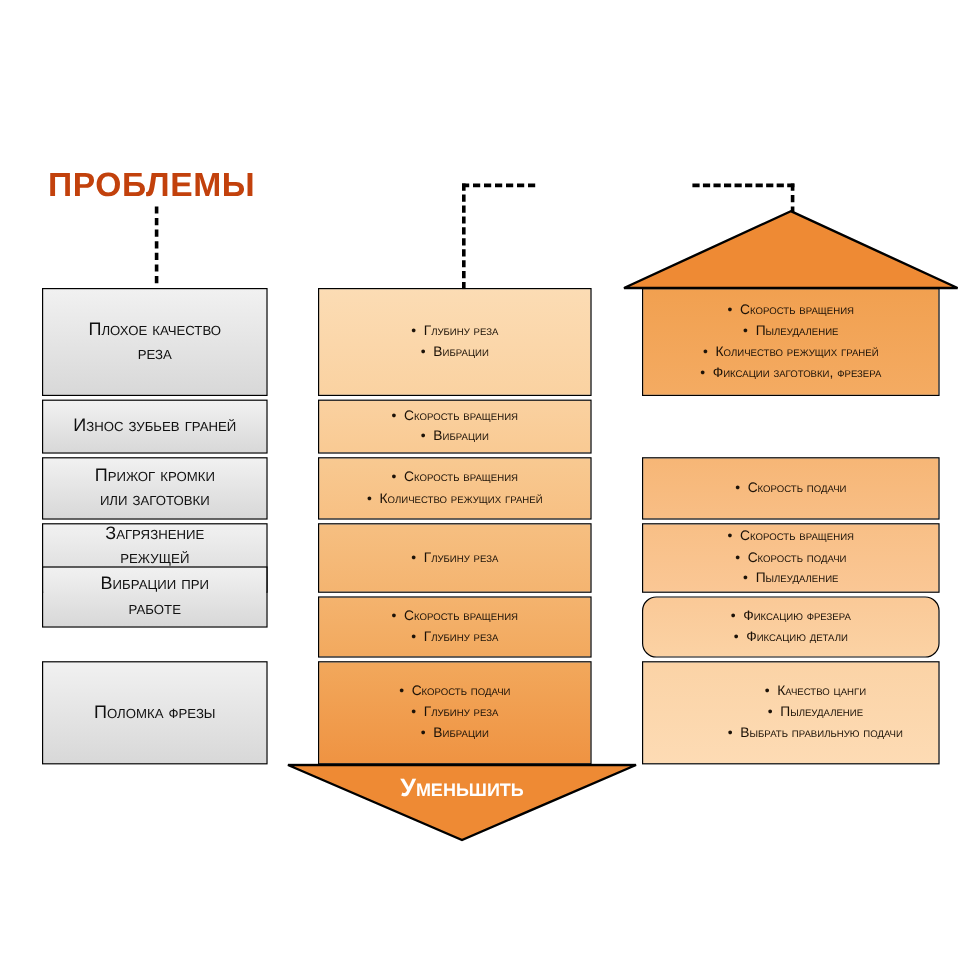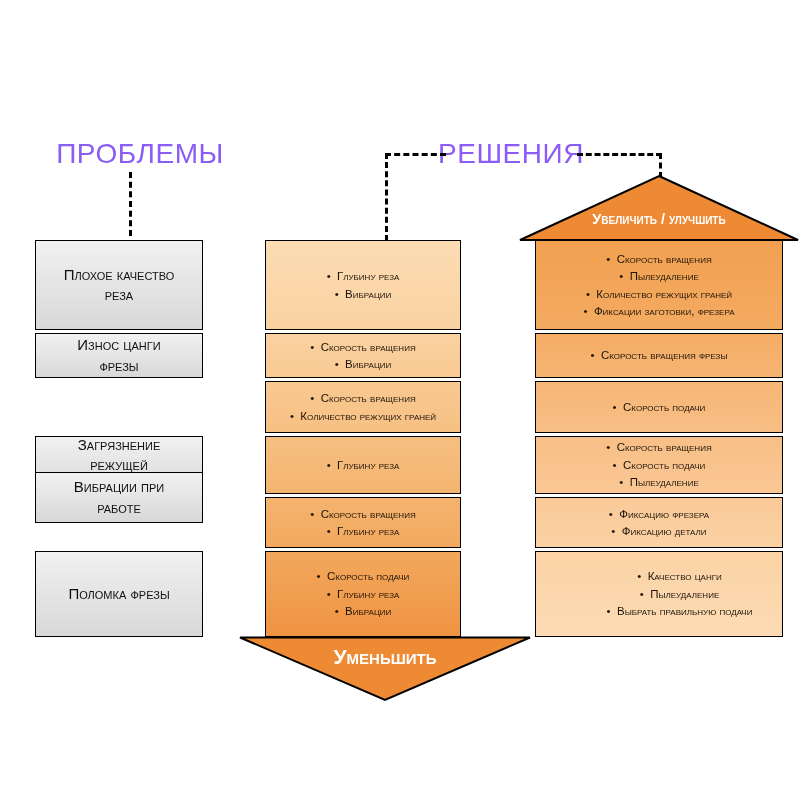--- a/index.html
+++ b/index.html
@@ -1,90 +1,91 @@
 <!DOCTYPE html>
 <html><head>
 <meta charset="utf-8">
 <style>
   html,body { margin:0; padding:0; background:#ffffff; }
   .canvas {
     position:relative; width:800px; height:800px; background:#ffffff;
     font-family:"Liberation Sans","DejaVu Sans",sans-serif; overflow:hidden;
   }
   .title {
-    position:absolute; font-size:28px; color:#8b5cf6; text-align:center;
-    letter-spacing:0.5px; font-weight:400; white-space:nowrap;
+    position:absolute; font-size:28px; color:#c2410c; text-align:left;
+    letter-spacing:0.5px; font-weight:700; white-space:nowrap;
   }
   #t-problems { left:40px; top:138px; width:200px; }
   #t-solutions { left:411px; top:138px; width:200px; }
 
   .dash { position:absolute; }
   #dash-problems { left:129px; top:172px; width:0; height:64px; border-left:3px dashed #000; }
   #dash-sol-left  { left:385px; top:153px; width:58px; height:85px; border-left:3px dashed #000; border-top:3px dashed #000; }
   #dash-sol-right { left:577px; top:153px; width:82px; height:22px; border-top:3px dashed #000; border-right:3px dashed #000; }
 
   .box {
     position:absolute; box-sizing:border-box; border:1.6px solid #000;
     display:flex; align-items:center; justify-content:center; text-align:center;
   }
   .box.p {
-    left:35px; width:168px; padding:2px 24px;
+    left:35px; width:188px; padding:2px 24px;
     background:linear-gradient(180deg,#f1f1f1,#d8d8d8);
     font-variant:small-caps; font-size:15px; line-height:1.35; color:#101010;
     white-space:pre-line;
   }
-  .box.d { left:265px; width:196px; }
+  .box.d { left:265px; width:228px; }
   .box.i { left:535px; width:248px; }
 
   .list { list-style:none; margin:0; padding:0 8px; display:flex; flex-direction:column;
           justify-content:center; align-items:center; gap:3px; width:100%;text-align:right; }
   .list li { font-variant:small-caps; font-size:11.5px; line-height:1.25; color:#1c1208; }
   .list li::before { content:"•\00a0\00a0"; }
 
   
   .g-d1{background:linear-gradient(180deg,#fcdcb4,#fad2a1);}
   .g-d2{background:linear-gradient(180deg,#fad1a0,#f9ca93);}
   .g-d3{background:linear-gradient(180deg,#f8c991,#f7c083);}
   .g-d4{background:linear-gradient(180deg,#f6bf81,#f4b470);}
   .g-d5{background:linear-gradient(180deg,#f4b36e,#f2a95e);}
   .g-d6{background:linear-gradient(180deg,#f2a85c,#ef9342);}
   
   .g-i1{background:linear-gradient(180deg,#f1a050,#f4ab62);}
   .g-i2{background:linear-gradient(180deg,#f4ac64,#f6b574);}
   .g-i3{background:linear-gradient(180deg,#f6b676,#f8be85);}
   .g-i4{background:linear-gradient(180deg,#f8bf86,#fac795);}
-  .g-i5{background:linear-gradient(180deg,#fac997,#fbd2a4);}
+  .g-i5{background:linear-gradient(180deg,#fac997,#fbd2a4);border-radius:12px;}
   .g-i6{background:linear-gradient(180deg,#fbd3a6,#fddbb4);padding-left:41px;}
 
   .arrow-svg { position:absolute; }
   #arrow-down-svg { left:238px; top:636px; }
   #arrow-up-svg   { left:518px; top:174px; }
 
   .arrow-label {
     position:absolute; color:#ffffff; font-variant:small-caps; font-weight:bold;
     text-align:center; white-space:nowrap;
   }
   #lbl-decrease { left:265px; width:240px; top:645px; font-size:21px; }
   #lbl-increase { left:534px; width:250px; top:211px; font-size:14.5px; }
 </style>
 </head>
 <body>
 
 <div class="canvas">
 
   <div class="title" id="t-problems">ПРОБЛЕМЫ</div>
-  <div class="title" id="t-solutions">РЕШЕНИЯ</div>
 
   <div class="dash" id="dash-problems"></div>
   <div class="dash" id="dash-sol-left"></div>
   <div class="dash" id="dash-sol-right"></div>
 
   <div class="box p" style="top:240px;height:90px">Плохое качество
 реза</div>
-  <div class="box p" style="top:333px;height:45px">Износ цанги фрезы</div>
+  <div class="box p" style="top:333px;height:45px">Износ зубьев граней</div>
+  <div class="box p" style="top:381px;height:52px">Прижог кромки
+или заготовки</div>
   <div class="box p" style="top:436px;height:58px">Загрязнение режущей
 кромки</div>
   <div class="box p" style="top:472px;height:51px">Вибрации при работе</div>
   <div class="box p" style="top:551px;height:86px">Поломка фрезы</div>
 
   <div class="box d g-d1" style="top:240px;height:90px">
     <ul class="list">
       <li>Глубину реза</li>
       <li>Вибрации</li>
     </ul>
@@ -121,25 +122,20 @@
   </div>
 
   <div class="box i g-i1" style="top:240px;height:90px">
     <ul class="list">
       <li>Скорость вращения</li>
       <li>Пылеудаление</li>
       <li>Количество режущих граней</li>
       <li>Фиксации заготовки, фрезера</li>
     </ul>
   </div>
-  <div class="box i g-i2" style="top:333px;height:45px">
-    <ul class="list">
-      <li>Скорость вращения фрезы</li>
-    </ul>
-  </div>
   <div class="box i g-i3" style="top:381px;height:52px">
     <ul class="list">
       <li>Скорость подачи</li>
     </ul>
   </div>
   <div class="box i g-i4" style="top:436px;height:58px">
     <ul class="list">
       <li>Скорость вращения</li>
       <li>Скорость подачи</li>
       <li>Пылеудаление</li>
@@ -160,15 +156,14 @@
   </div>
 
   <svg class="arrow-svg" id="arrow-down-svg" width="294" height="67" viewBox="0 0 294 67">
     <polygon points="2,1.5 292,1.5 147,64" fill="#ee8a34" stroke="#000" stroke-width="2"></polygon>
   </svg>
   <div class="arrow-label" id="lbl-decrease">Уменьшить</div>
 
   <svg class="arrow-svg" id="arrow-up-svg" width="282" height="68" viewBox="0 0 282 68">
     <polygon points="141,2 280,66 2,66" fill="#ee8a34" stroke="#000" stroke-width="2"></polygon>
   </svg>
-  <div class="arrow-label" id="lbl-increase">Увеличить / улучшить</div>
 
 </div>
 
 </body></html>

